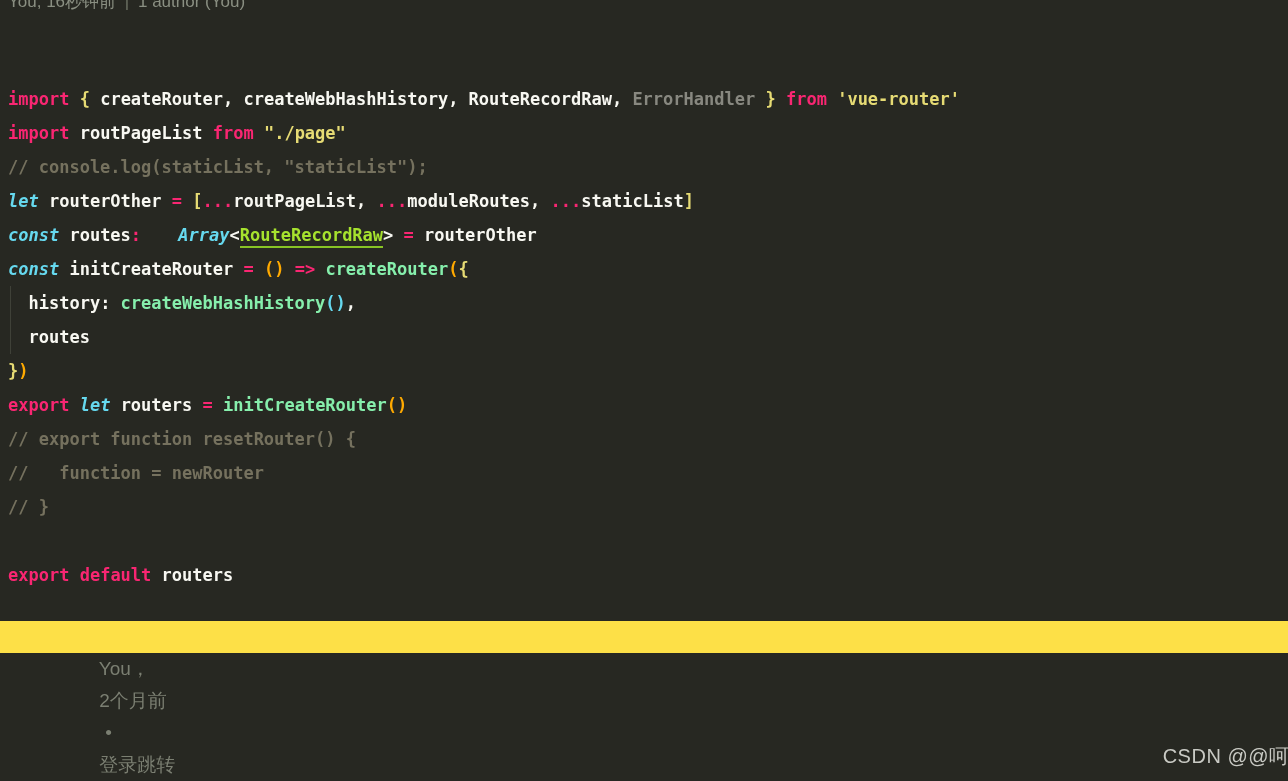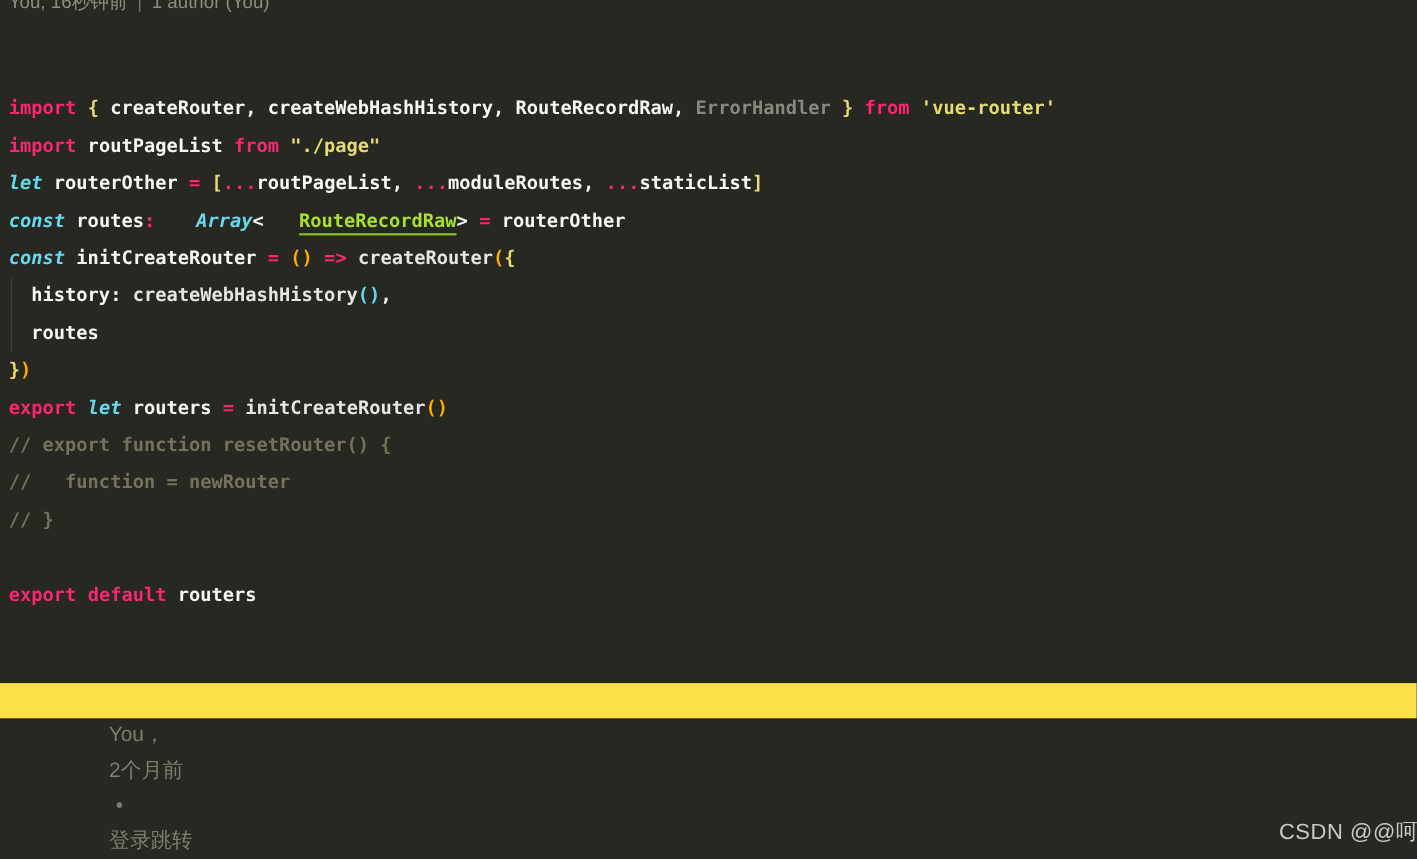--- a/index.html
+++ b/index.html
@@ -63,34 +63,33 @@
     bottom: 0;
     width: 1px;
     background: #3f4138;
   }
 
   
   .kw      { color: #f92672; }            
   .kw-i    { color: #66d9ef; font-style: italic; }  
   .type-i  { color: #66d9ef; font-style: italic; margin-left: 27px; }  
   .ident   { color: #f8f8f2; }
-  .fn      { color: #e5e5e5; }
+  .fn      { color: #86efac; }
   .str     { color: #e6db74; }
   .cmt     { color: #75715e; }
   .dim     { color: #888880; }            
   .op      { color: #f92672; }
   .punct   { color: #f8f8f2; }
   .brk-y   { color: #e6db74; }            
   .brk-o   { color: #ffaa00; }            
   .brk-b   { color: #66d9ef; }            
   .type-u  {
     color: #a6e22e;
     border-bottom: 2px solid #88c425;
     padding-bottom: 1px;
-    margin-left: 32px;
   }
 
   
   .blame-band {
     position: absolute;
     left: 0;
     top: 621px;
     width: 1288px;
     height: 32px;
     background: #fde047;
@@ -124,20 +123,21 @@
   <div class="codelens-top">
     <span>You,</span>
     <span>16秒钟前</span>
     <span class="cl-sep">|</span>
     <span>1 author (You)</span>
   </div>
 
   <div class="code" id="code-lines">
       <div class="line"><span class="kw">import</span><span class="punct"> </span><span class="brk-y">{</span><span class="ident"> createRouter, createWebHashHistory, RouteRecordRaw, </span><span class="dim">ErrorHandler</span><span class="punct"> </span><span class="brk-y">}</span><span class="punct"> </span><span class="kw">from</span><span class="punct"> </span><span class="str">'vue-router'</span></div>
       <div class="line"><span class="kw">import</span><span class="ident"> routPageList </span><span class="kw">from</span><span class="punct"> </span><span class="str">"./page"</span></div>
+      <div class="line"><span class="cmt">// console.log(staticList, "staticList");</span></div>
       <div class="line"><span class="kw-i">let</span><span class="ident"> routerOther </span><span class="op">=</span><span class="punct"> </span><span class="brk-y">[</span><span class="op">...</span><span class="ident">routPageList, </span><span class="op">...</span><span class="ident">moduleRoutes, </span><span class="op">...</span><span class="ident">staticList</span><span class="brk-y">]</span></div>
       <div class="line"><span class="kw-i">const</span><span class="ident"> routes</span><span class="op">:</span><span class="punct"> </span><span class="type-i">Array</span><span class="punct">&lt;</span><span class="type-u">RouteRecordRaw</span><span class="punct">&gt;</span><span class="punct"> </span><span class="op">=</span><span class="ident"> routerOther</span></div>
       <div class="line"><span class="kw-i">const</span><span class="ident"> initCreateRouter </span><span class="op">=</span><span class="punct"> </span><span class="brk-o">()</span><span class="punct"> </span><span class="op">=&gt;</span><span class="punct"> </span><span class="fn">createRouter</span><span class="brk-o">(</span><span class="brk-y">{</span></div>
       <div class="line indented"><span class="ident">  history</span><span class="punct">: </span><span class="fn">createWebHashHistory</span><span class="brk-b">()</span><span class="punct">,</span></div>
       <div class="line indented"><span class="ident">  routes</span></div>
       <div class="line"><span class="brk-y">}</span><span class="brk-o">)</span></div>
       <div class="line"><span class="kw">export</span><span class="punct"> </span><span class="kw-i">let</span><span class="ident"> routers </span><span class="op">=</span><span class="punct"> </span><span class="fn">initCreateRouter</span><span class="brk-o">()</span></div>
       <div class="line"><span class="cmt">// export function resetRouter() {</span></div>
       <div class="line"><span class="cmt">//   function = newRouter</span></div>
       <div class="line"><span class="cmt">// }</span></div>

